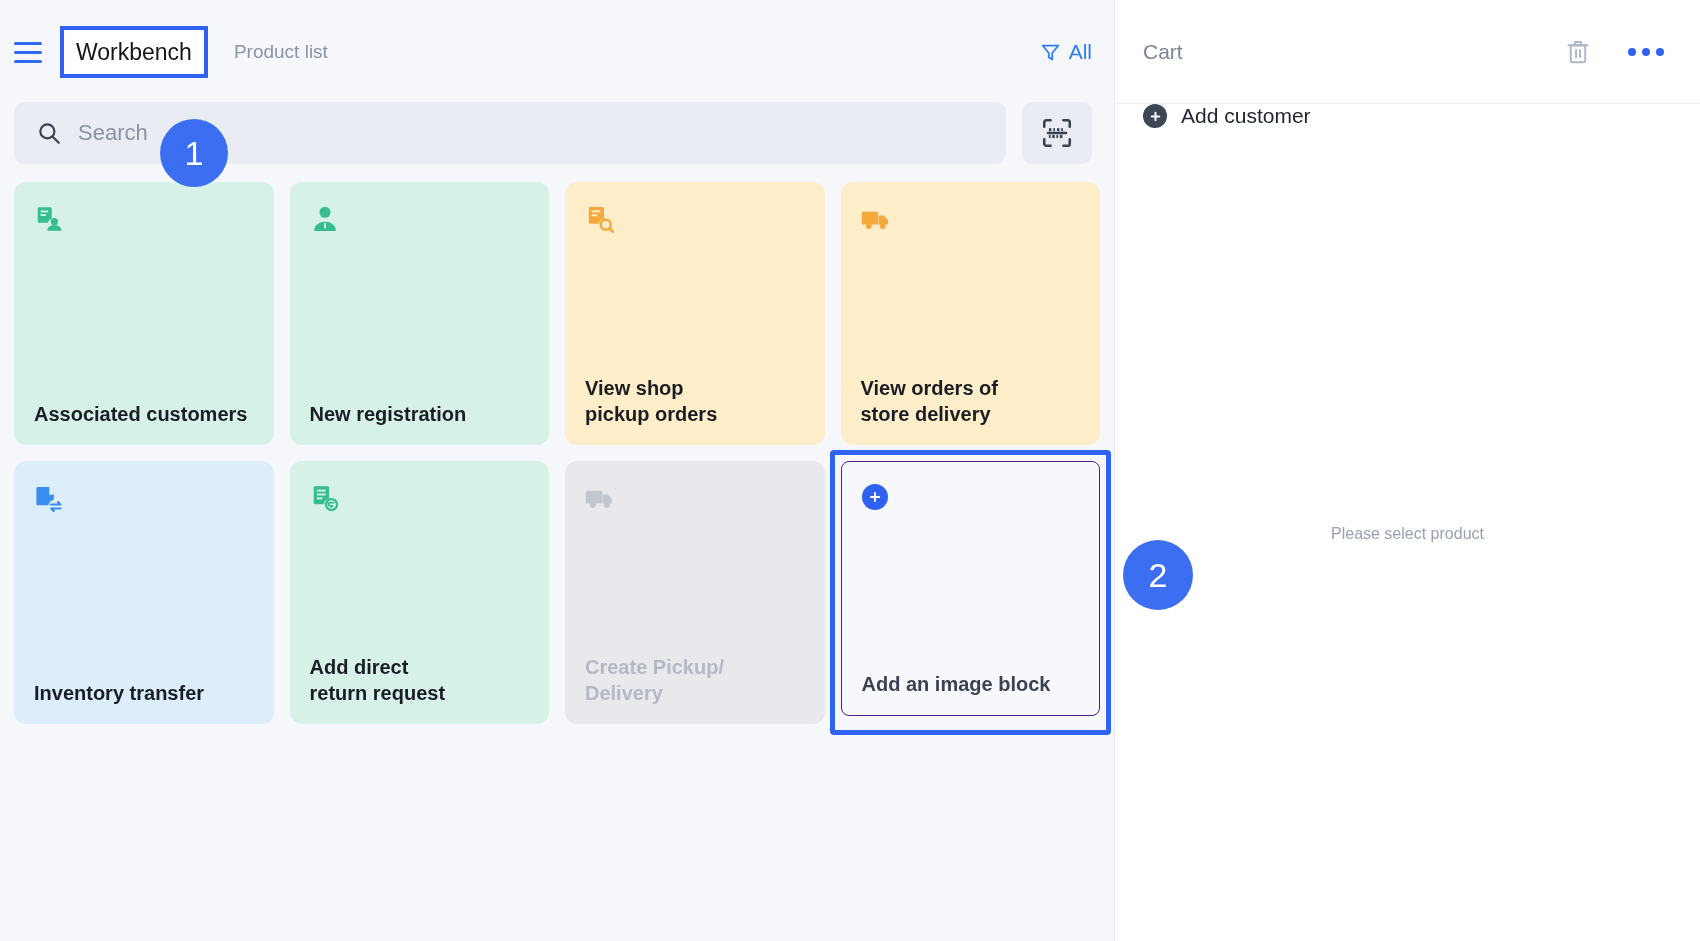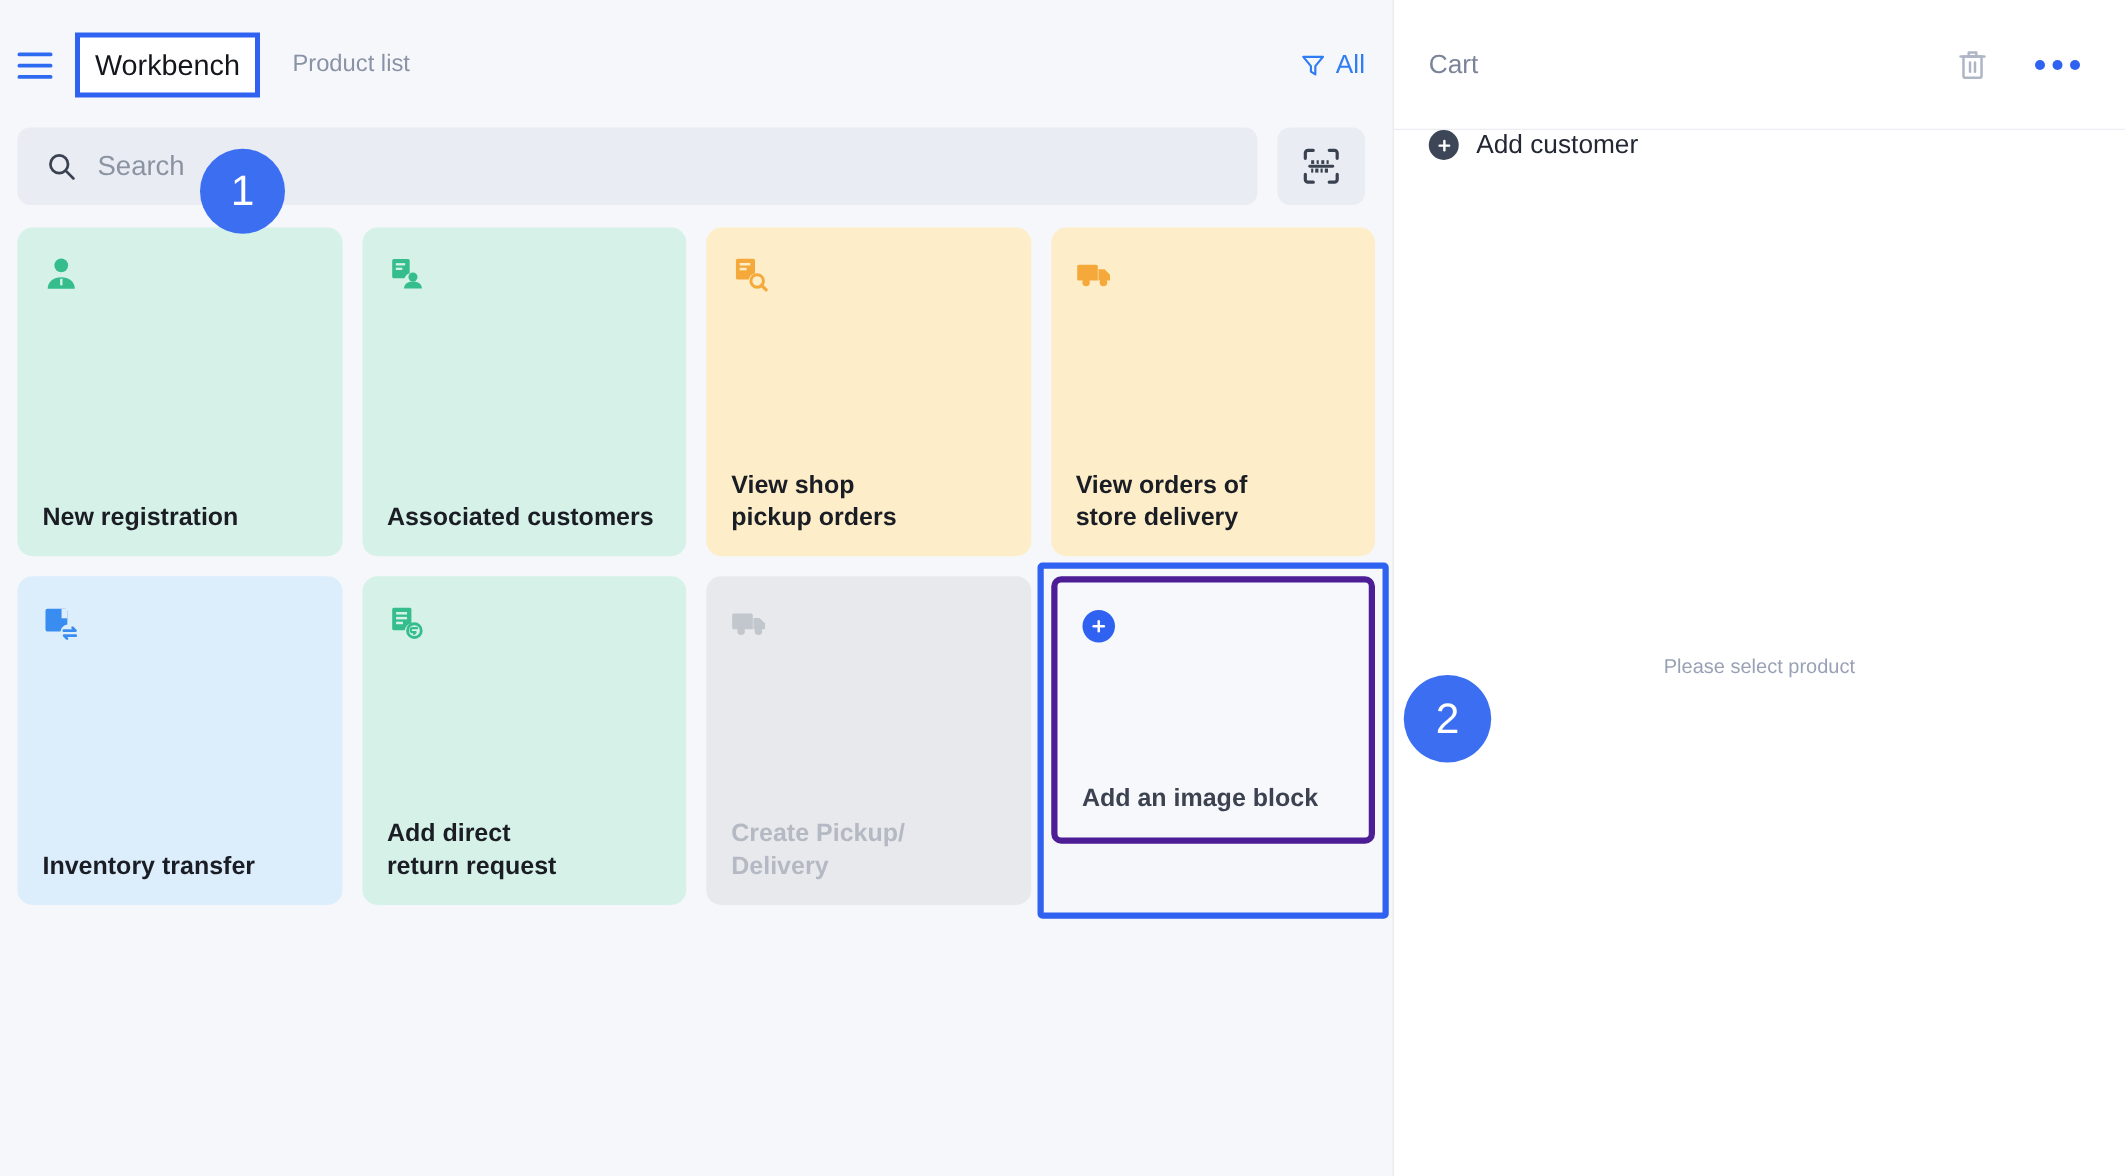--- a/index.html
+++ b/index.html
@@ -124,23 +124,23 @@
   .tile-wrap-add {
     position: relative;
     border: 5px solid #2f62f0;
     border-radius: 4px;
     padding: 6px;
     background: #f6f7fb;
     margin: -11px;
   }
   .tile.add {
     background: #f6f8fc;
-    border: 5px solid #4c1d95;
+    border: 1px solid #4c1d95;
     border-radius: 8px;
-    height: 214px;
+    height: 255px;
   }
   .tile.add .t-label { color: #3c4250; }
   .plus-circle {
     width: 26px; height: 26px; border-radius: 50%;
     background: #2f62f0; color: #fff;
     display: flex; align-items: center; justify-content: center;
     font-size: 20px; line-height: 1;
   }
   .plus-circle svg { display:block; }
 
@@ -252,36 +252,36 @@
           <rect x="11.6" y="13.3" width="1.2" height="2.3" fill="#3a4150" stroke="none"></rect>
           <rect x="14" y="13.3" width="1.8" height="2.3" fill="#3a4150" stroke="none"></rect>
         </svg>
       </div>
     </div>
 
     <div class="grid">
 
       <div class="tile green">
         <svg class="t-icon" viewBox="0 0 24 24" fill="#35bd8e">
-          <circle cx="12" cy="6.6" r="4.4"></circle>
-          <path d="M3.3 21.6c0-4.7 3.9-7.4 8.7-7.4s8.7 2.7 8.7 7.4z"></path>
-          <rect x="11.3" y="15.2" width="1.5" height="4.2" fill="#d6f2e8"></rect>
-        </svg>
-        <div class="t-label">New registration</div>
-      </div>
-
-      <div class="tile green">
-        <svg class="t-icon" viewBox="0 0 24 24" fill="#35bd8e">
           <path d="M4 2.6h9.2a1 1 0 0 1 1 1v8.1a5.2 5.2 0 0 0-3.3 3.2H4a1 1 0 0 1-1-1V3.6a1 1 0 0 1 1-1z"></path>
           <rect x="5.3" y="5.2" width="6" height="1.5" fill="#d6f2e8"></rect>
           <rect x="5.3" y="8.1" width="4.2" height="1.5" fill="#d6f2e8"></rect>
           <circle cx="16.3" cy="14.1" r="2.9"></circle>
           <path d="M10.6 21.4c0-3.1 2.5-4.5 5.7-4.5s5.7 1.4 5.7 4.5z"></path>
         </svg>
         <div class="t-label">Associated customers</div>
+      </div>
+
+      <div class="tile green">
+        <svg class="t-icon" viewBox="0 0 24 24" fill="#35bd8e">
+          <circle cx="12" cy="6.6" r="4.4"></circle>
+          <path d="M3.3 21.6c0-4.7 3.9-7.4 8.7-7.4s8.7 2.7 8.7 7.4z"></path>
+          <rect x="11.3" y="15.2" width="1.5" height="4.2" fill="#d6f2e8"></rect>
+        </svg>
+        <div class="t-label">New registration</div>
       </div>
 
       <div class="tile orange">
         <svg class="t-icon" viewBox="0 0 24 24" fill="#f6a93b">
           <path d="M4 2.4h10.2a1 1 0 0 1 1 1v8.4a5.1 5.1 0 0 0-4 3.9H4a1 1 0 0 1-1-1V3.4a1 1 0 0 1 1-1z"></path>
           <rect x="5.4" y="5.1" width="6.8" height="1.6" fill="#fdeec9"></rect>
           <rect x="5.4" y="8.2" width="4.4" height="1.6" fill="#fdeec9"></rect>
           <circle cx="16.6" cy="16.6" r="4" fill="none" stroke="#f6a93b" stroke-width="1.9"></circle>
           <line x1="19.5" y1="19.5" x2="22.3" y2="22.3" stroke="#f6a93b" stroke-width="2.1" stroke-linecap="round"></line>
         </svg>

